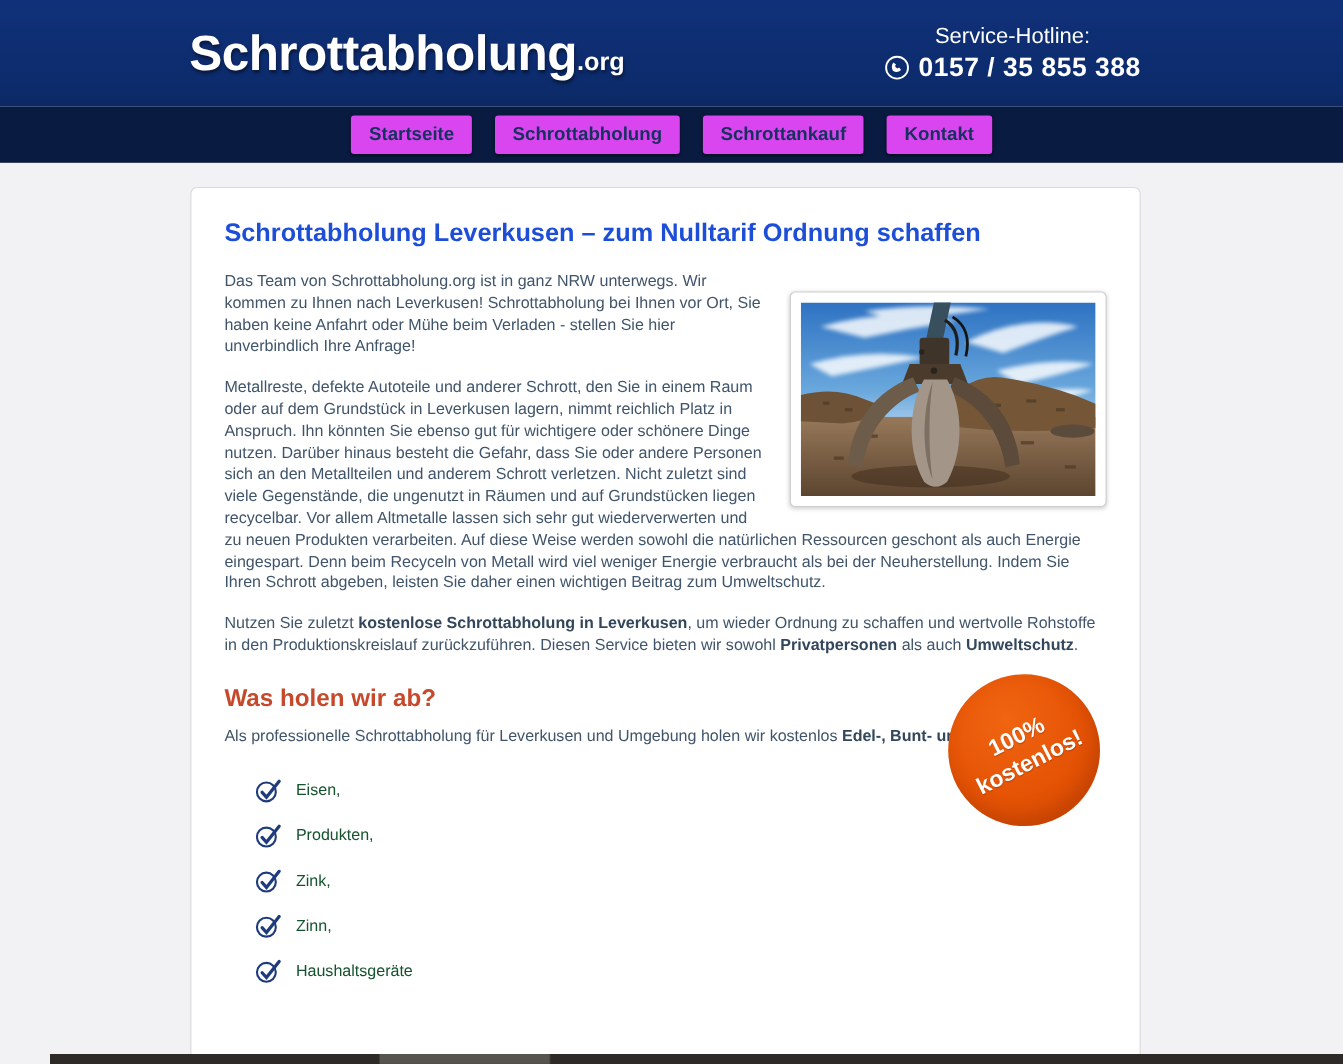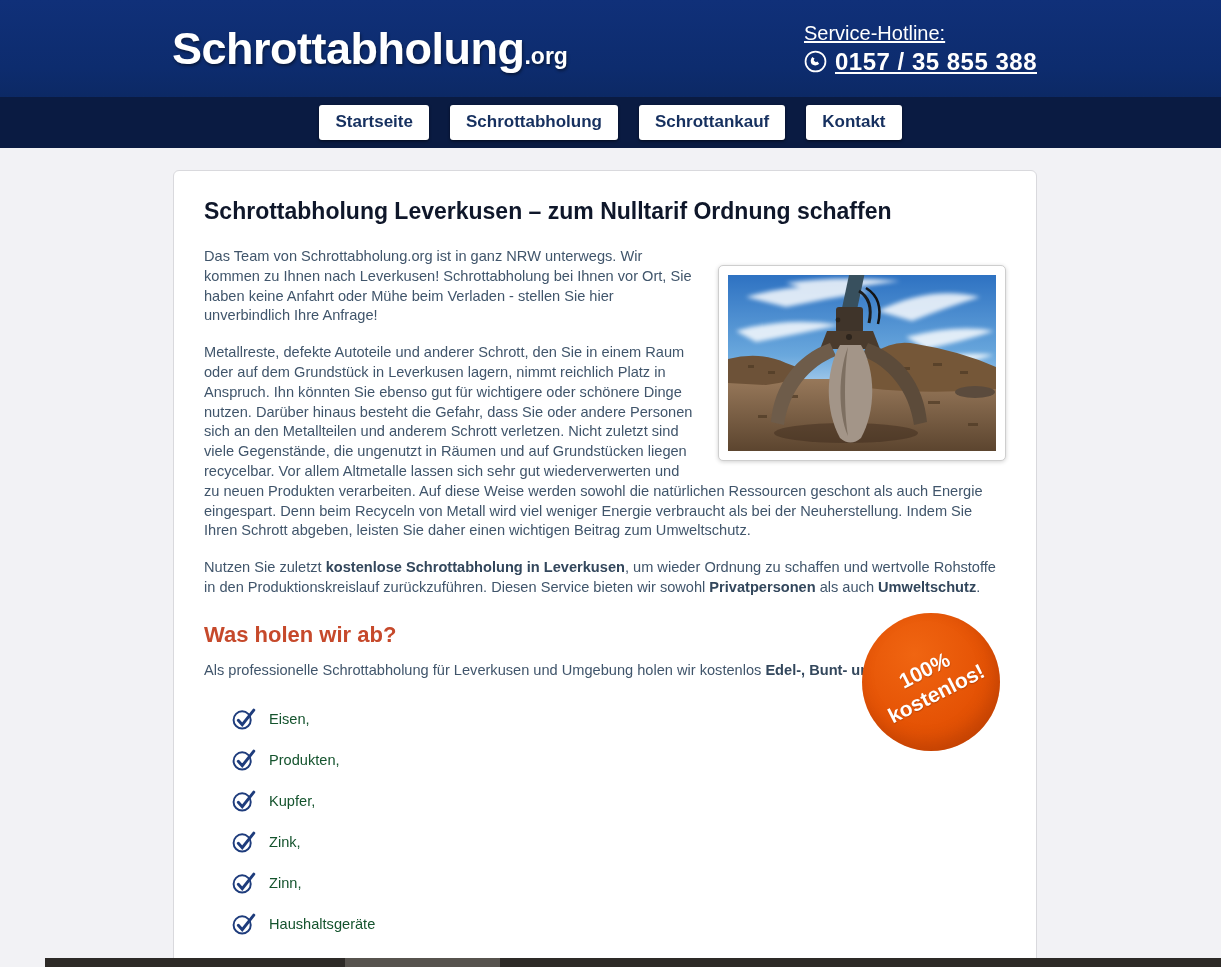--- a/index.html
+++ b/index.html
@@ -16,34 +16,34 @@
     height: 97px;
     background: linear-gradient(180deg, #103079 0%, #0d2c6e 70%, #0c2965 100%);
   }
   .header-inner {
     width: 865px; margin-left: 172px; height: 100%;
     display: flex; align-items: center; justify-content: space-between;
   }
   .logo { color: #fff; cursor: pointer; text-shadow: 1px 2px 3px rgba(0,0,0,.45); white-space: nowrap; }
   .logo-main { font-size: 45px; font-weight: bold; letter-spacing: -0.5px; }
   .logo-suffix { font-size: 23px; font-weight: bold; }
-  .hotline { text-align: left; color: #fff; text-decoration: underline; }
+  .hotline { text-align: center; color: #fff; }
   .hotline-label { font-size: 20px; margin-bottom: 3px; }
   .hotline-row { display: flex; align-items: center; justify-content: flex-end; gap: 8px; }
   .hotline-number { font-size: 24px; font-weight: bold; letter-spacing: 0.5px; }
   .phone-icon-svg { display: block; }
 
   
   .main-nav {
     height: 51px;
     background: #0a1b42;
     display: flex; align-items: center; justify-content: center; gap: 21px;
   }
   .nav-btn {
-    background: #ffffff;
+    background: #d946ef;
     color: #16305f;
     border: none;
     border-radius: 3px;
     font-family: inherit;
     font-size: 17px;
     font-weight: 600;
     padding: 7px 16px 8px;
     cursor: pointer;
     box-shadow: 0 1px 3px rgba(0,0,0,.55);
   }
@@ -57,21 +57,21 @@
     min-height: 1050px;
     background: #fff;
     border: 1px solid #d9d9dd;
     border-radius: 6px;
     padding: 27px 30px 60px;
   }
   h1.page-title {
     margin: 0 0 22px;
     font-size: 23px;
     font-weight: bold;
-    color: #0f172a;
+    color: #1d4ed8;
   }
   h2.section-title {
     margin: 24px 0 13px;
     font-size: 22px;
     font-weight: bold;
     color: #c6492b;
     clear: left;
   }
   .content-card p {
     margin: 0 0 17px;
@@ -253,29 +253,20 @@
           </span>
         <span>Produkten,</span>
       </li>
       <li>
         <span>
             <svg class="check-icon-svg" width="24" height="24" viewBox="0 0 26 26">
               <circle cx="11" cy="14" r="9.3" fill="none" stroke="#1e3c7c" stroke-width="2.1"></circle>
               <path d="M6.8 14.4 l4.3 4.8 L23.6 3.4" fill="none" stroke="#1e3c7c" stroke-width="3.2" stroke-linecap="round"></path>
             </svg>
           </span>
-        <span>Kupfer,</span>
-      </li>
-      <li>
-        <span>
-            <svg class="check-icon-svg" width="24" height="24" viewBox="0 0 26 26">
-              <circle cx="11" cy="14" r="9.3" fill="none" stroke="#1e3c7c" stroke-width="2.1"></circle>
-              <path d="M6.8 14.4 l4.3 4.8 L23.6 3.4" fill="none" stroke="#1e3c7c" stroke-width="3.2" stroke-linecap="round"></path>
-            </svg>
-          </span>
         <span>Zink,</span>
       </li>
       <li>
         <span>
             <svg class="check-icon-svg" width="24" height="24" viewBox="0 0 26 26">
               <circle cx="11" cy="14" r="9.3" fill="none" stroke="#1e3c7c" stroke-width="2.1"></circle>
               <path d="M6.8 14.4 l4.3 4.8 L23.6 3.4" fill="none" stroke="#1e3c7c" stroke-width="3.2" stroke-linecap="round"></path>
             </svg>
           </span>
         <span>Zinn,</span>

